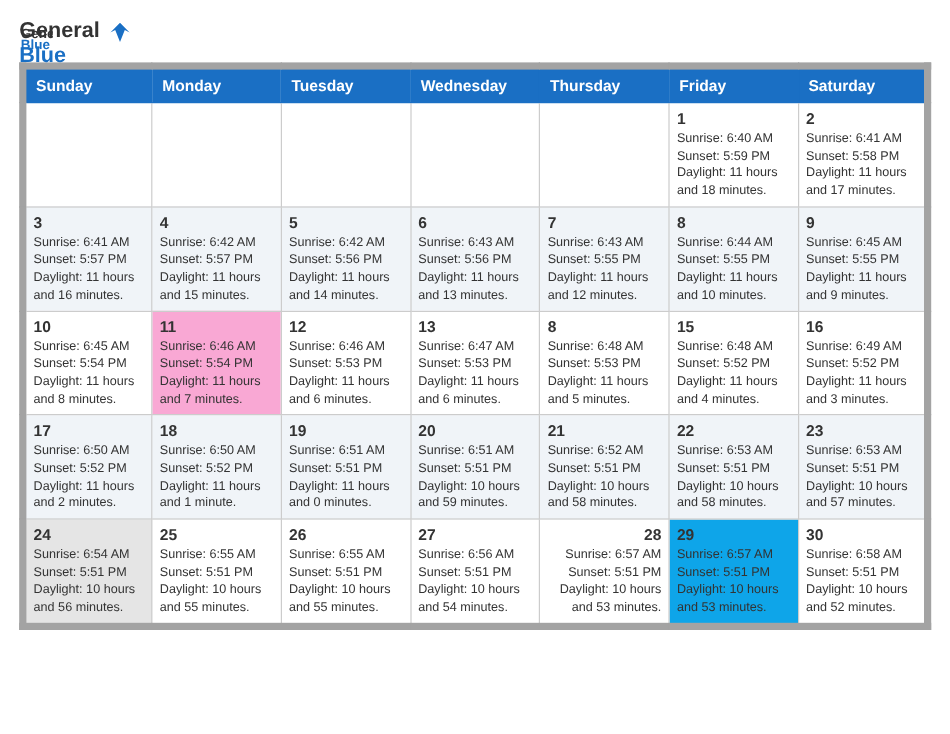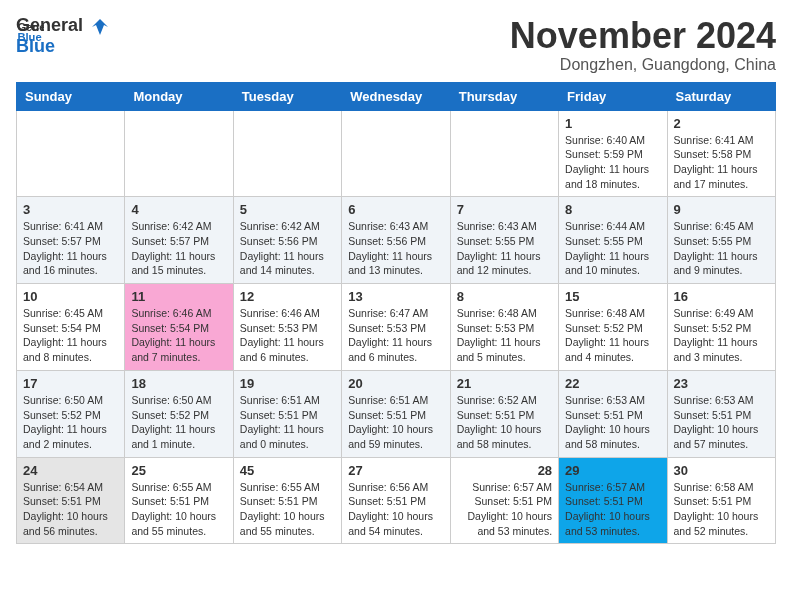--- a/index.html
+++ b/index.html
@@ -34,21 +34,21 @@
       color: #333;
       line-height: 1.1;
     }
     .location-title {
       font-size: 16px;
       color: #555;
     }
     .calendar {
       width: 100%;
       border-collapse: collapse;
-      border: 1px solid #a3a3a3;
+      border: 6px solid #a3a3a3;
     }
     .calendar th {
       background-color: #1a6fc4;
       color: #fff;
       font-size: 13px;
       font-weight: bold;
       padding: 6px 8px;
       text-align: left;
       border: 1px solid #1a6fc4;
     }
@@ -88,24 +88,20 @@
 <body>
 
 <div class="header">
   <div class="logo">
     <svg class="logo-icon" viewBox="0 0 40 40" xmlns="http://www.w3.org/2000/svg">
       <text x="2" y="22" font-size="16" font-weight="bold" fill="#333" font-family="Arial">General</text>
       <text x="2" y="36" font-size="16" font-weight="bold" fill="#1a6fc4" font-family="Arial">Blue</text>
       <polygon points="60,8 75,2 70,18" fill="#1a6fc4"></polygon>
     </svg>
 
-  </div>
-  <div class="title-block">
-    <div class="month-title">November 2024</div>
-    <div class="location-title">Dongzhen, Guangdong, China</div>
   </div>
 </div>
 
 <div style="position:absolute; top:16px; left:16px; line-height:1.1;">
   <span style="font-size:18px; font-weight:bold; color:#333;">General</span>
   <svg style="display:inline-block; vertical-align:middle; margin-left:2px;" width="20" height="20" viewBox="0 0 20 20">
     <polygon points="10,2 18,10 14,8 10,18 6,8 2,10" fill="#1a6fc4"></polygon>
   </svg>
   <br>
   <span style="font-size:18px; font-weight:bold; color:#1a6fc4;">Blue</span>
@@ -233,21 +229,21 @@
         <tr>
           <td style="background: #e5e5e5;">
             <span class="day-number">24</span>
             <div class="day-info">Sunrise: 6:54 AM<br>Sunset: 5:51 PM<br>Daylight: 10 hours and 56 minutes.</div>
           </td>
           <td style="background: rgb(255, 255, 255);">
             <span class="day-number">25</span>
             <div class="day-info">Sunrise: 6:55 AM<br>Sunset: 5:51 PM<br>Daylight: 10 hours and 55 minutes.</div>
           </td>
           <td style="background: rgb(255, 255, 255);">
-            <span class="day-number">45</span>
+            <span class="day-number">26</span>
             <div class="day-info">Sunrise: 6:55 AM<br>Sunset: 5:51 PM<br>Daylight: 10 hours and 55 minutes.</div>
           </td>
           <td style="background: rgb(255, 255, 255);">
             <span class="day-number">27</span>
             <div class="day-info">Sunrise: 6:56 AM<br>Sunset: 5:51 PM<br>Daylight: 10 hours and 54 minutes.</div>
           </td>
           <td style="background: rgb(255, 255, 255); text-align: right;">
             <span class="day-number">28</span>
             <div class="day-info">Sunrise: 6:57 AM<br>Sunset: 5:51 PM<br>Daylight: 10 hours and 53 minutes.</div>
           </td>

